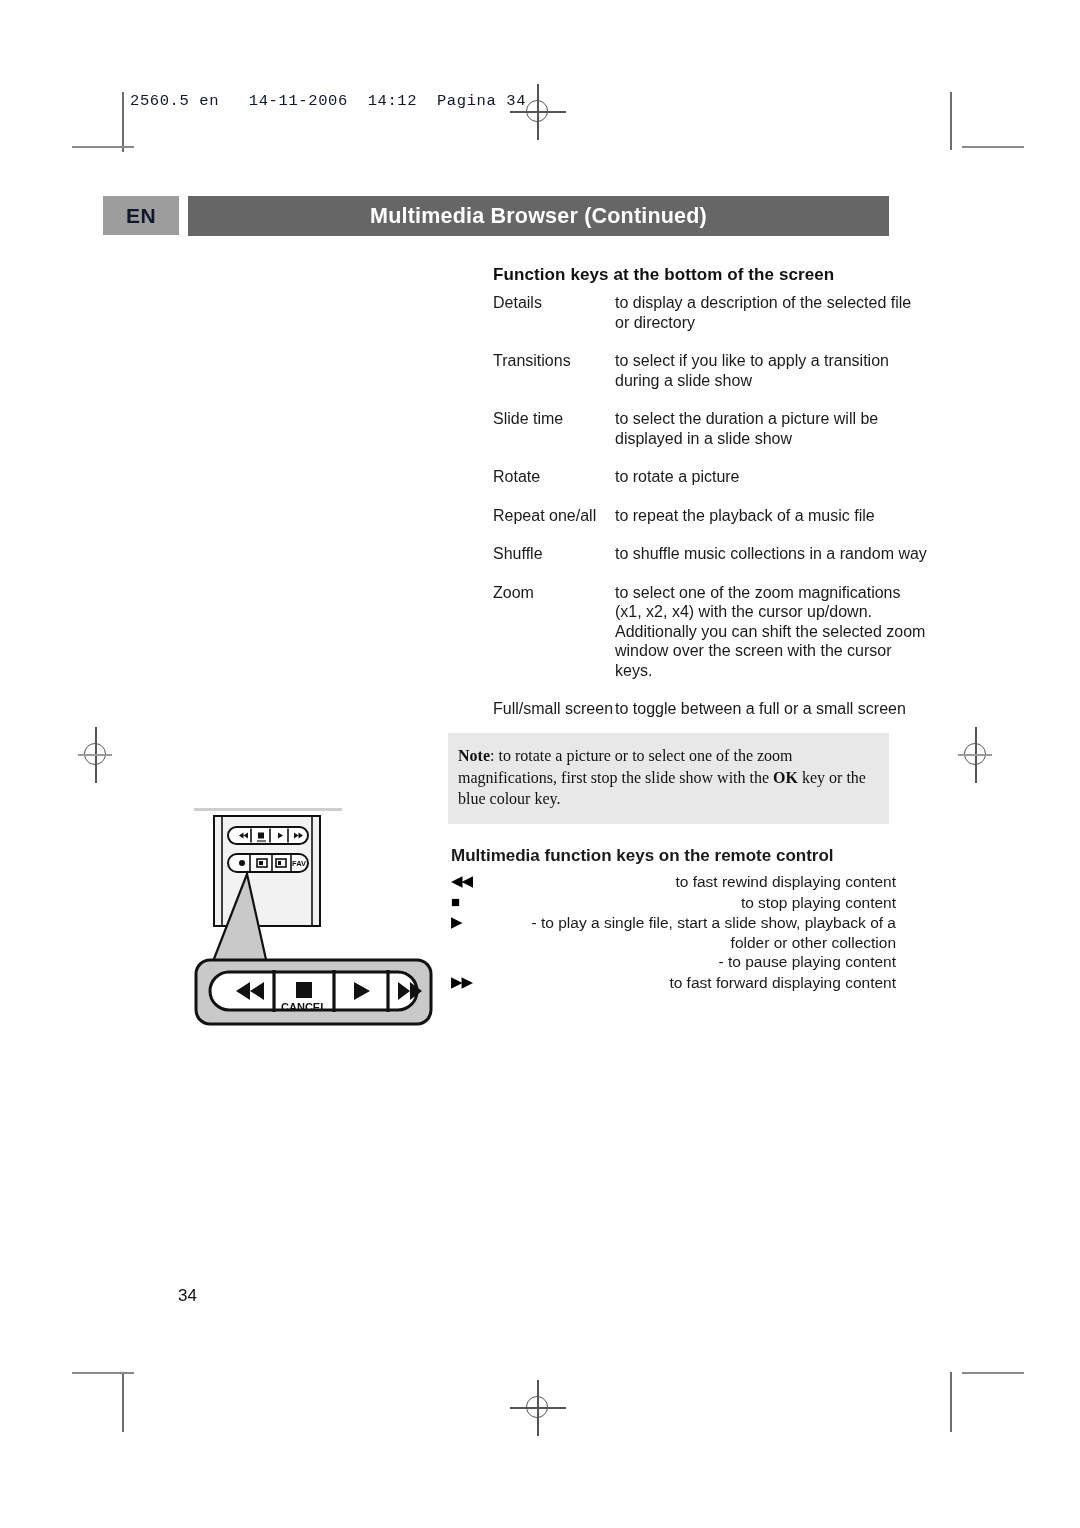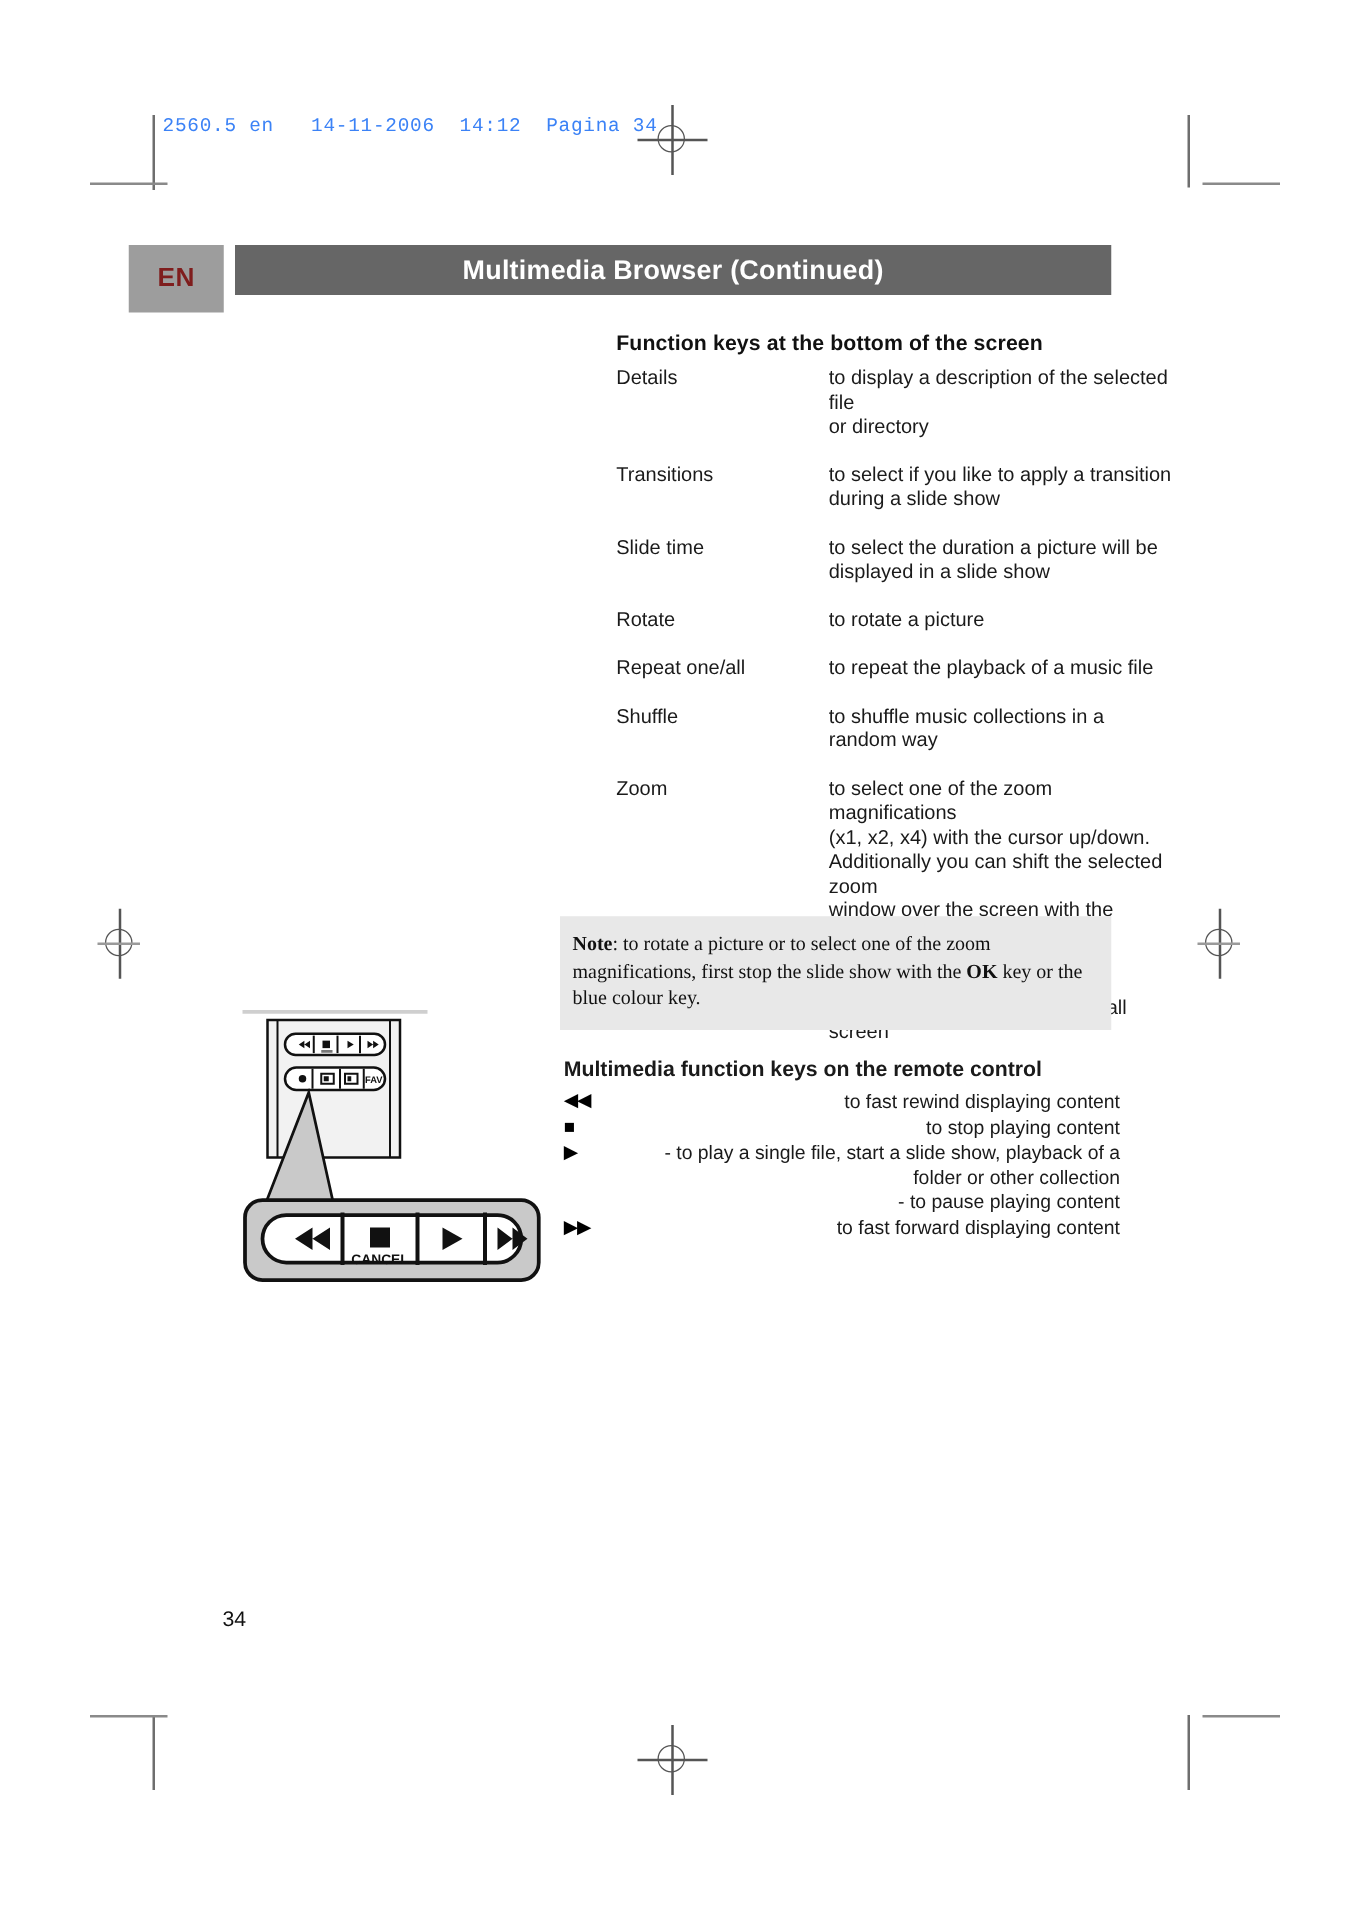--- a/index.html
+++ b/index.html
@@ -65,40 +65,40 @@
   }
 
   
   .slug {
     position: absolute;
     left: 130px;
     top: 92px;
     font-family: "Liberation Mono", "DejaVu Sans Mono", monospace;
     font-size: 15.5px;
     letter-spacing: 0.6px;
-    color: #3b82f6;
+    color: #0f172a;
     white-space: pre;
   }
 
   
   .banner {
     position: absolute;
     left: 103px;
     top: 196px;
     width: 786px;
     height: 40px;
   }
   .banner .lang {
     position: absolute;
     left: 0;
     top: 0;
     width: 76px;
-    height: 54px;
+    height: 39px;
     background: #9d9d9d;
-    color: #7f1d1d;
+    color: #0f172a;
     font-weight: bold;
     font-size: 21px;
     display: flex;
     align-items: center;
     justify-content: center;
     letter-spacing: 0.5px;
   }
   .banner .bar {
     position: absolute;
     left: 85px;
@@ -132,21 +132,20 @@
   }
 
   .fkeys {
     font-size: 16px;
     line-height: 1.22;
   }
   .fkey-row {
     display: flex;
     align-items: flex-start;
     margin-bottom: 19px;
-    gap: 48px;
   }
   .fkey-row .k {
     width: 122px;
     flex: 0 0 122px;
     color: #1a1a1a;
   }
   .fkey-row .d {
     flex: 1;
     color: #1a1a1a;
   }

